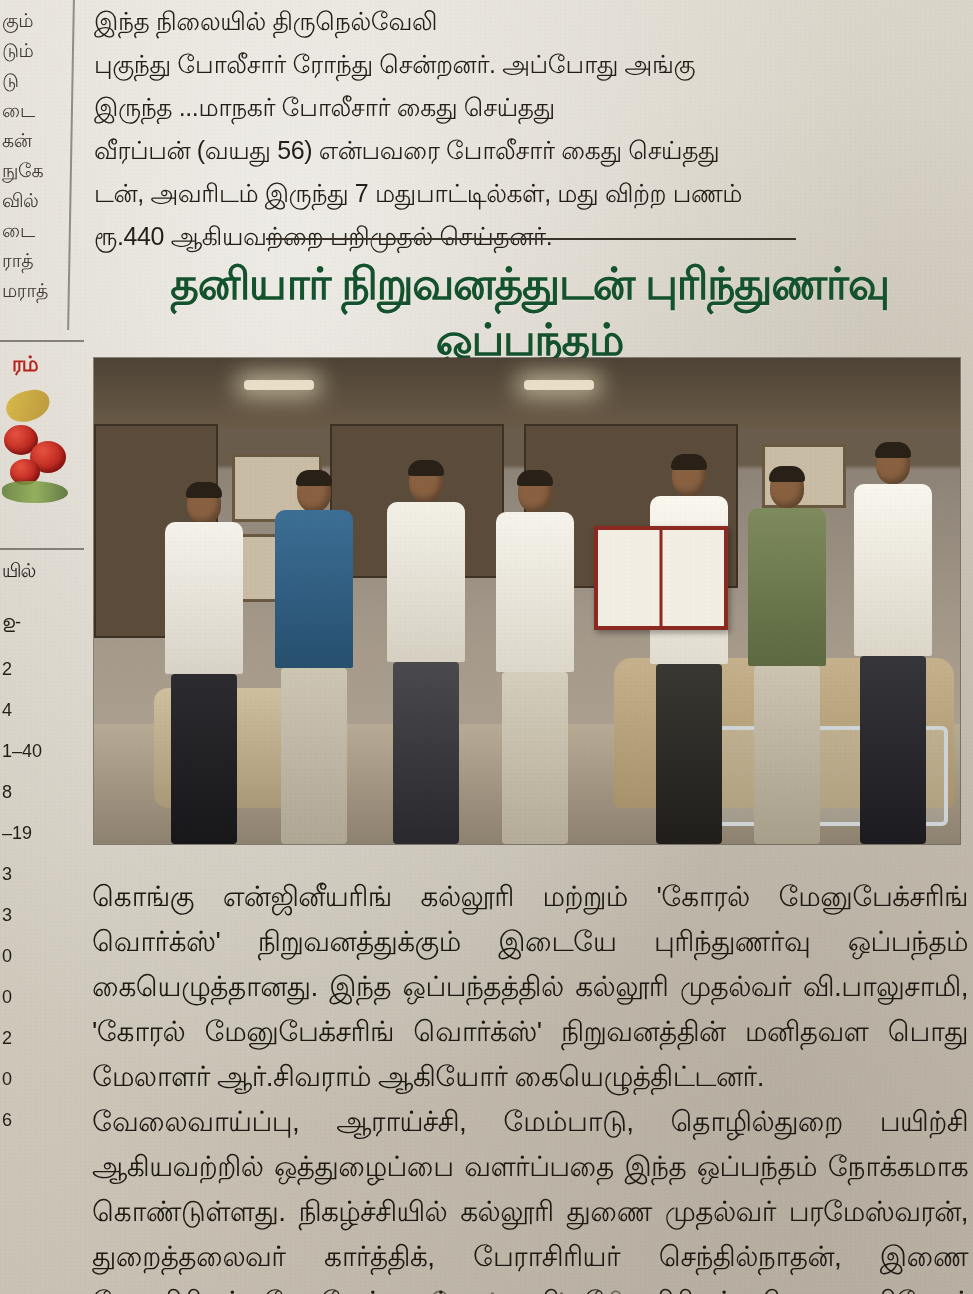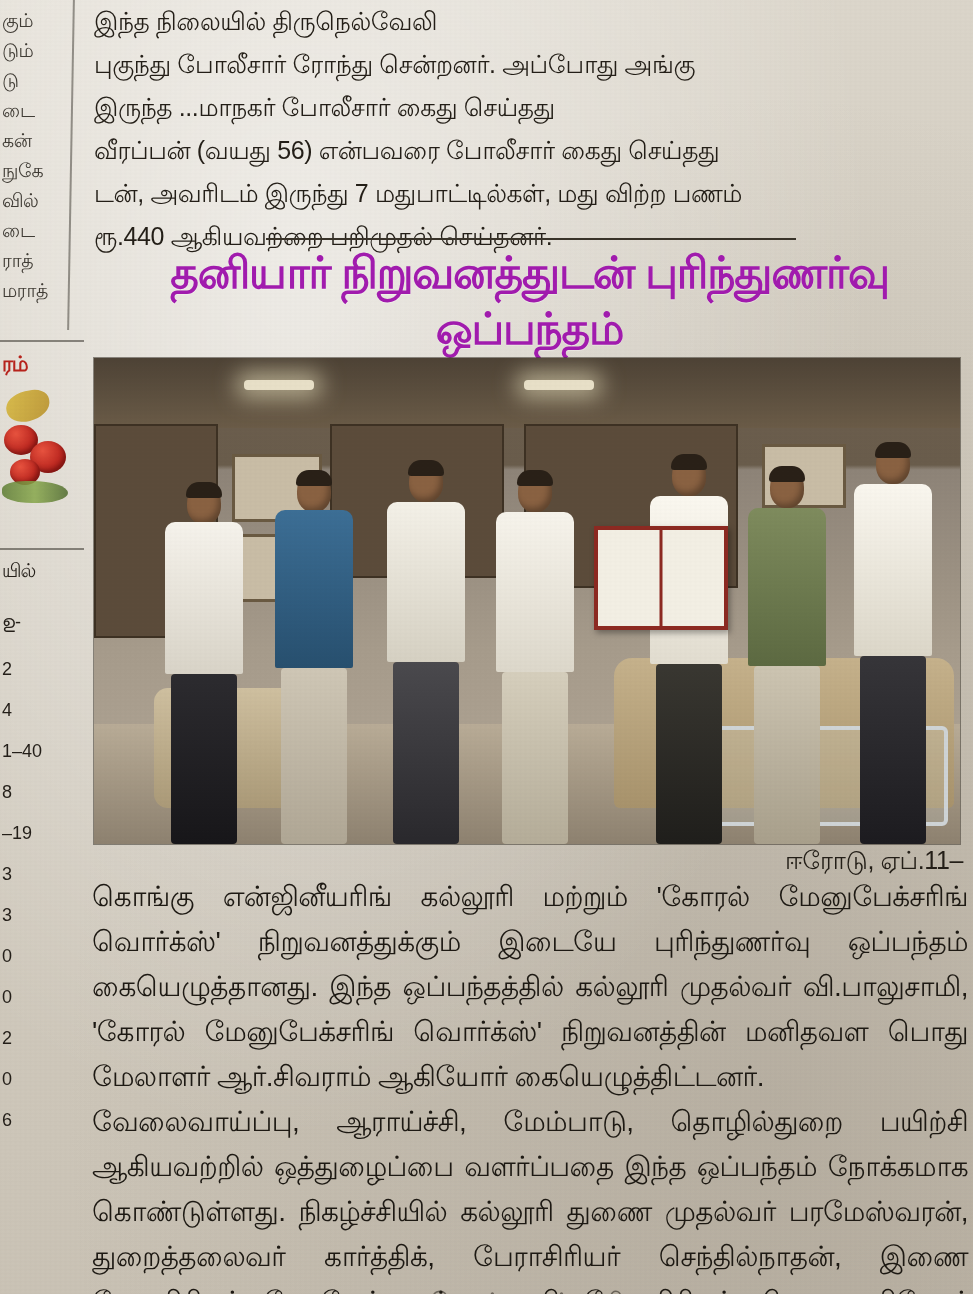--- a/index.html
+++ b/index.html
@@ -75,21 +75,21 @@
     left: 0;
     top: 352px;
     width: 74px;
     height: 200px;
     overflow: hidden;
   }
   .ad-title {
     font-size: 21px;
     color: #b8241d;
     font-weight: bold;
-    padding-left: 2px;
+    padding-left: 12px;
     letter-spacing: -1px;
   }
   .ad-art {
     position: relative;
     margin-top: 6px;
     height: 120px;
   }
   .leafy {
     position: absolute;
     left: 6px;
@@ -179,26 +179,26 @@
     position: absolute;
     left: 180px;
     top: 238px;
     width: 530px;
     height: 2px;
     background: #3a342a;
   }
   .headline {
     position: absolute;
     left: 0px;
-    top: 248px;
+    top: 259px;
     width: 887px;
     text-align: center;
     font-size: 44px;
     font-weight: bold;
-    color: #a21caf;
+    color: #14532d;
     letter-spacing: -1.2px;
     text-shadow: 0 1px 0 rgba(255,255,255,.35);
   }
   
   .photo {
     position: absolute;
     left: 8px;
     top: 358px;
     width: 866px;
     height: 486px;
@@ -487,20 +487,19 @@
         <div class="p-head" style="top:0;">
             <div class="p-hair"></div>
           </div>
         <div class="p-body" style="top:40px; height:172px; background:linear-gradient(180deg,#faf7ef,#dcd7c9);"></div>
         <div class="p-legs" style="top:212px; height:188px; background:linear-gradient(180deg,#37363a,#1d1c20);"></div>
       </div>
 
       <div class="doc-held"></div>
     </div>
 
-    <div class="dateline">ஈரோடு, ஏப்.11–</div>
     <div class="body-text">கொங்கு என்ஜினீயரிங் கல்லூரி மற்றும் 'கோரல் மேனுபேக்சரிங் வொர்க்ஸ்' நிறுவனத்துக்கும் இடையே புரிந்துணர்வு ஒப்பந்தம் கையெழுத்தானது. இந்த ஒப்பந்தத்தில் கல்லூரி முதல்வர் வி.பாலுசாமி, 'கோரல் மேனுபேக்சரிங் வொர்க்ஸ்' நிறுவனத்தின் மனிதவள பொது மேலாளர் ஆர்.சிவராம் ஆகியோர் கையெழுத்திட்டனர்.
 வேலைவாய்ப்பு, ஆராய்ச்சி, மேம்பாடு, தொழில்துறை பயிற்சி ஆகியவற்றில் ஒத்துழைப்பை வளர்ப்பதை இந்த ஒப்பந்தம் நோக்கமாக கொண்டுள்ளது. நிகழ்ச்சியில் கல்லூரி துணை முதல்வர் பரமேஸ்வரன், துறைத்தலைவர் கார்த்திக், பேராசிரியர் செந்தில்நாதன், இணை பேராசிரியர் லோகேஸ்வரன், உதவி பேராசிரியர் பிரபு ஆகியோர் கலந்து கொண்டனர்.</div>
     <div class="tail">கொங்கு கல்லூரி</div>
   </div>
 
   <div class="grain"></div>
 </div>
 
 </body></html>

